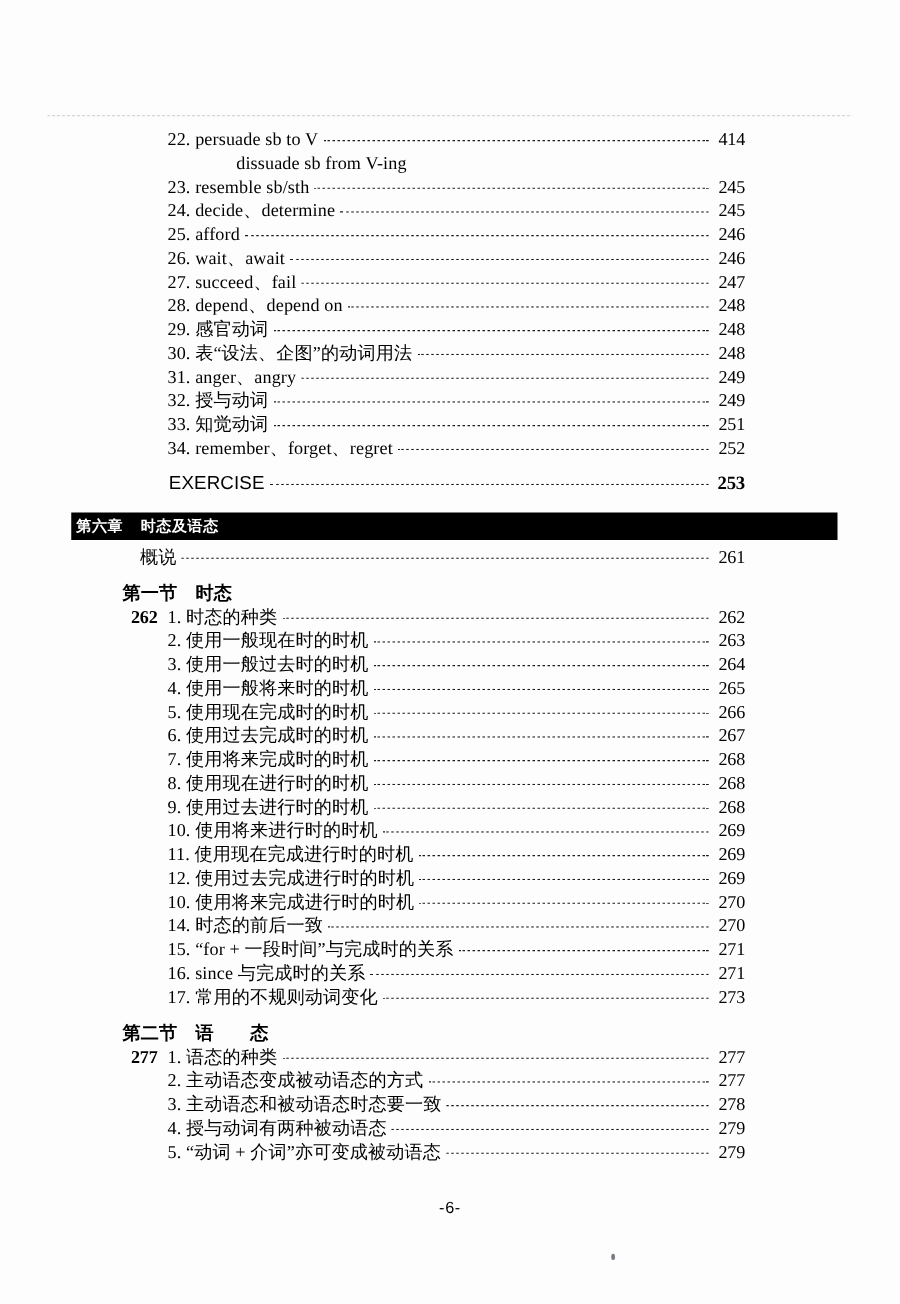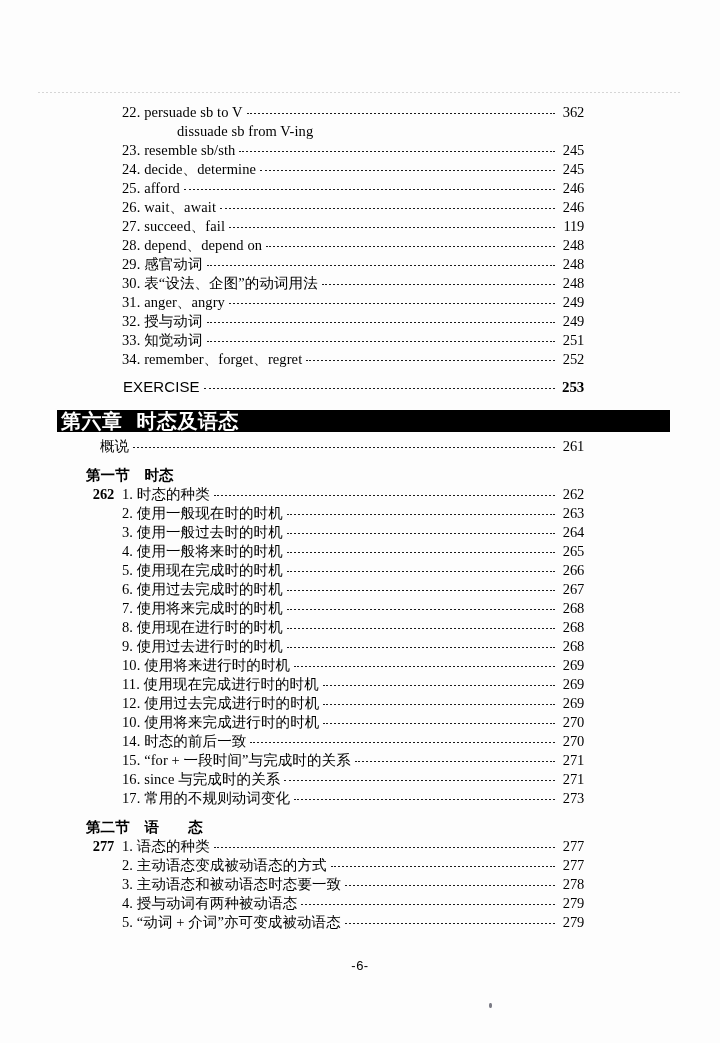--- a/index.html
+++ b/index.html
@@ -105,58 +105,58 @@
   
   .chapter-bar {
     position: absolute;
     left: 57px;
     top: 410px;
     width: 613px;
     height: 22px;
     background: #000000;
     color: #ffffff;
     font-family: "Liberation Sans", "DejaVu Sans", sans-serif;
-    font-size: 20px;
+    font-size: 12px;
     font-weight: bold;
     line-height: 22px;
     padding-left: 4px;
     box-sizing: border-box;
     letter-spacing: .5px;
   }
   .chapter-bar .cnum { margin-right: 14px; }
 
   .footer {
     position: absolute;
     left: 0;
     top: 958px;
     width: 720px;
     text-align: center;
     font-family: "Liberation Sans", "DejaVu Sans", sans-serif;
     font-size: 13px;
     letter-spacing: .5px;
   }
 
-  .block { position: absolute; left: 0; width: 648px; }
+  .block { position: absolute; left: 12px; width: 648px; }
   #block-a { top: 103px; }
   #block-b { top: 437px; }
 </style>
 </head>
 <body>
 
 <div class="page">
 
   <div class="scan-line"></div>
   <div class="speck"></div>
 
   <div class="block" id="block-a">
     <div id="top-entries">
         <div class="row lvl-item">
           <span class="label">22. persuade sb to V</span>
           <span class="leader"></span>
-          <span class="pageno">362</span>
+          <span class="pageno">414</span>
         </div>
         <div class="row cont lvl-cont">
           <span class="label">dissuade sb from V-ing</span>
         </div>
         <div class="row lvl-item">
           <span class="label">23. resemble sb/sth</span>
           <span class="leader"></span>
           <span class="pageno">245</span>
         </div>
         <div class="row lvl-item">
@@ -170,21 +170,21 @@
           <span class="pageno">246</span>
         </div>
         <div class="row lvl-item">
           <span class="label">26. wait、await</span>
           <span class="leader"></span>
           <span class="pageno">246</span>
         </div>
         <div class="row lvl-item">
           <span class="label">27. succeed、fail</span>
           <span class="leader"></span>
-          <span class="pageno">119</span>
+          <span class="pageno">247</span>
         </div>
         <div class="row lvl-item">
           <span class="label">28. depend、depend on</span>
           <span class="leader"></span>
           <span class="pageno">248</span>
         </div>
         <div class="row lvl-item">
           <span class="label">29. 感官动词</span>
           <span class="leader"></span>
           <span class="pageno">248</span>

